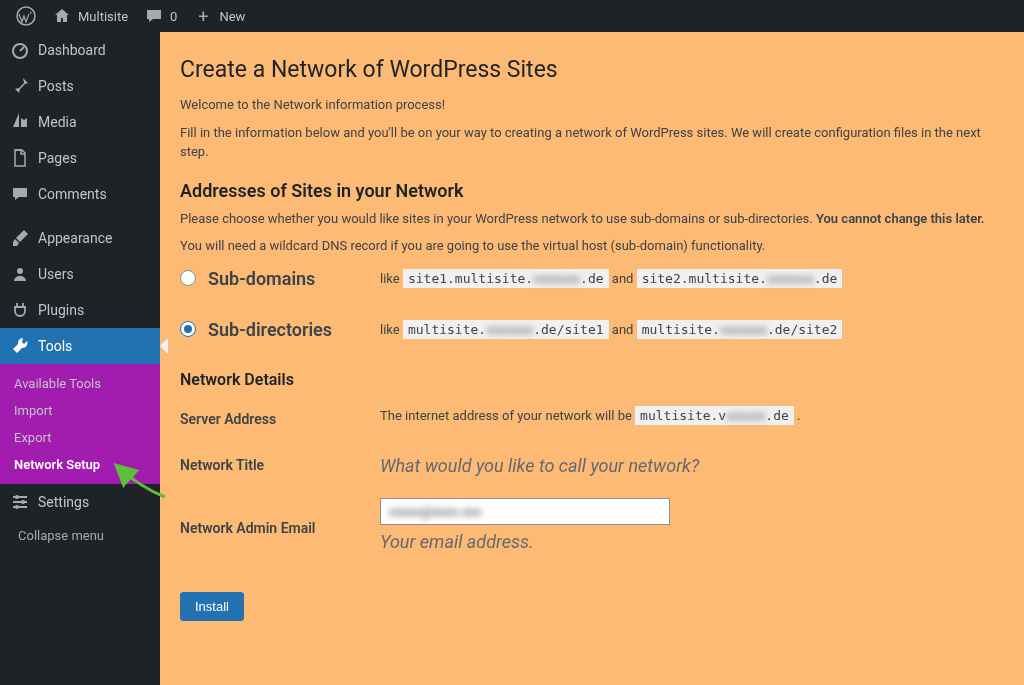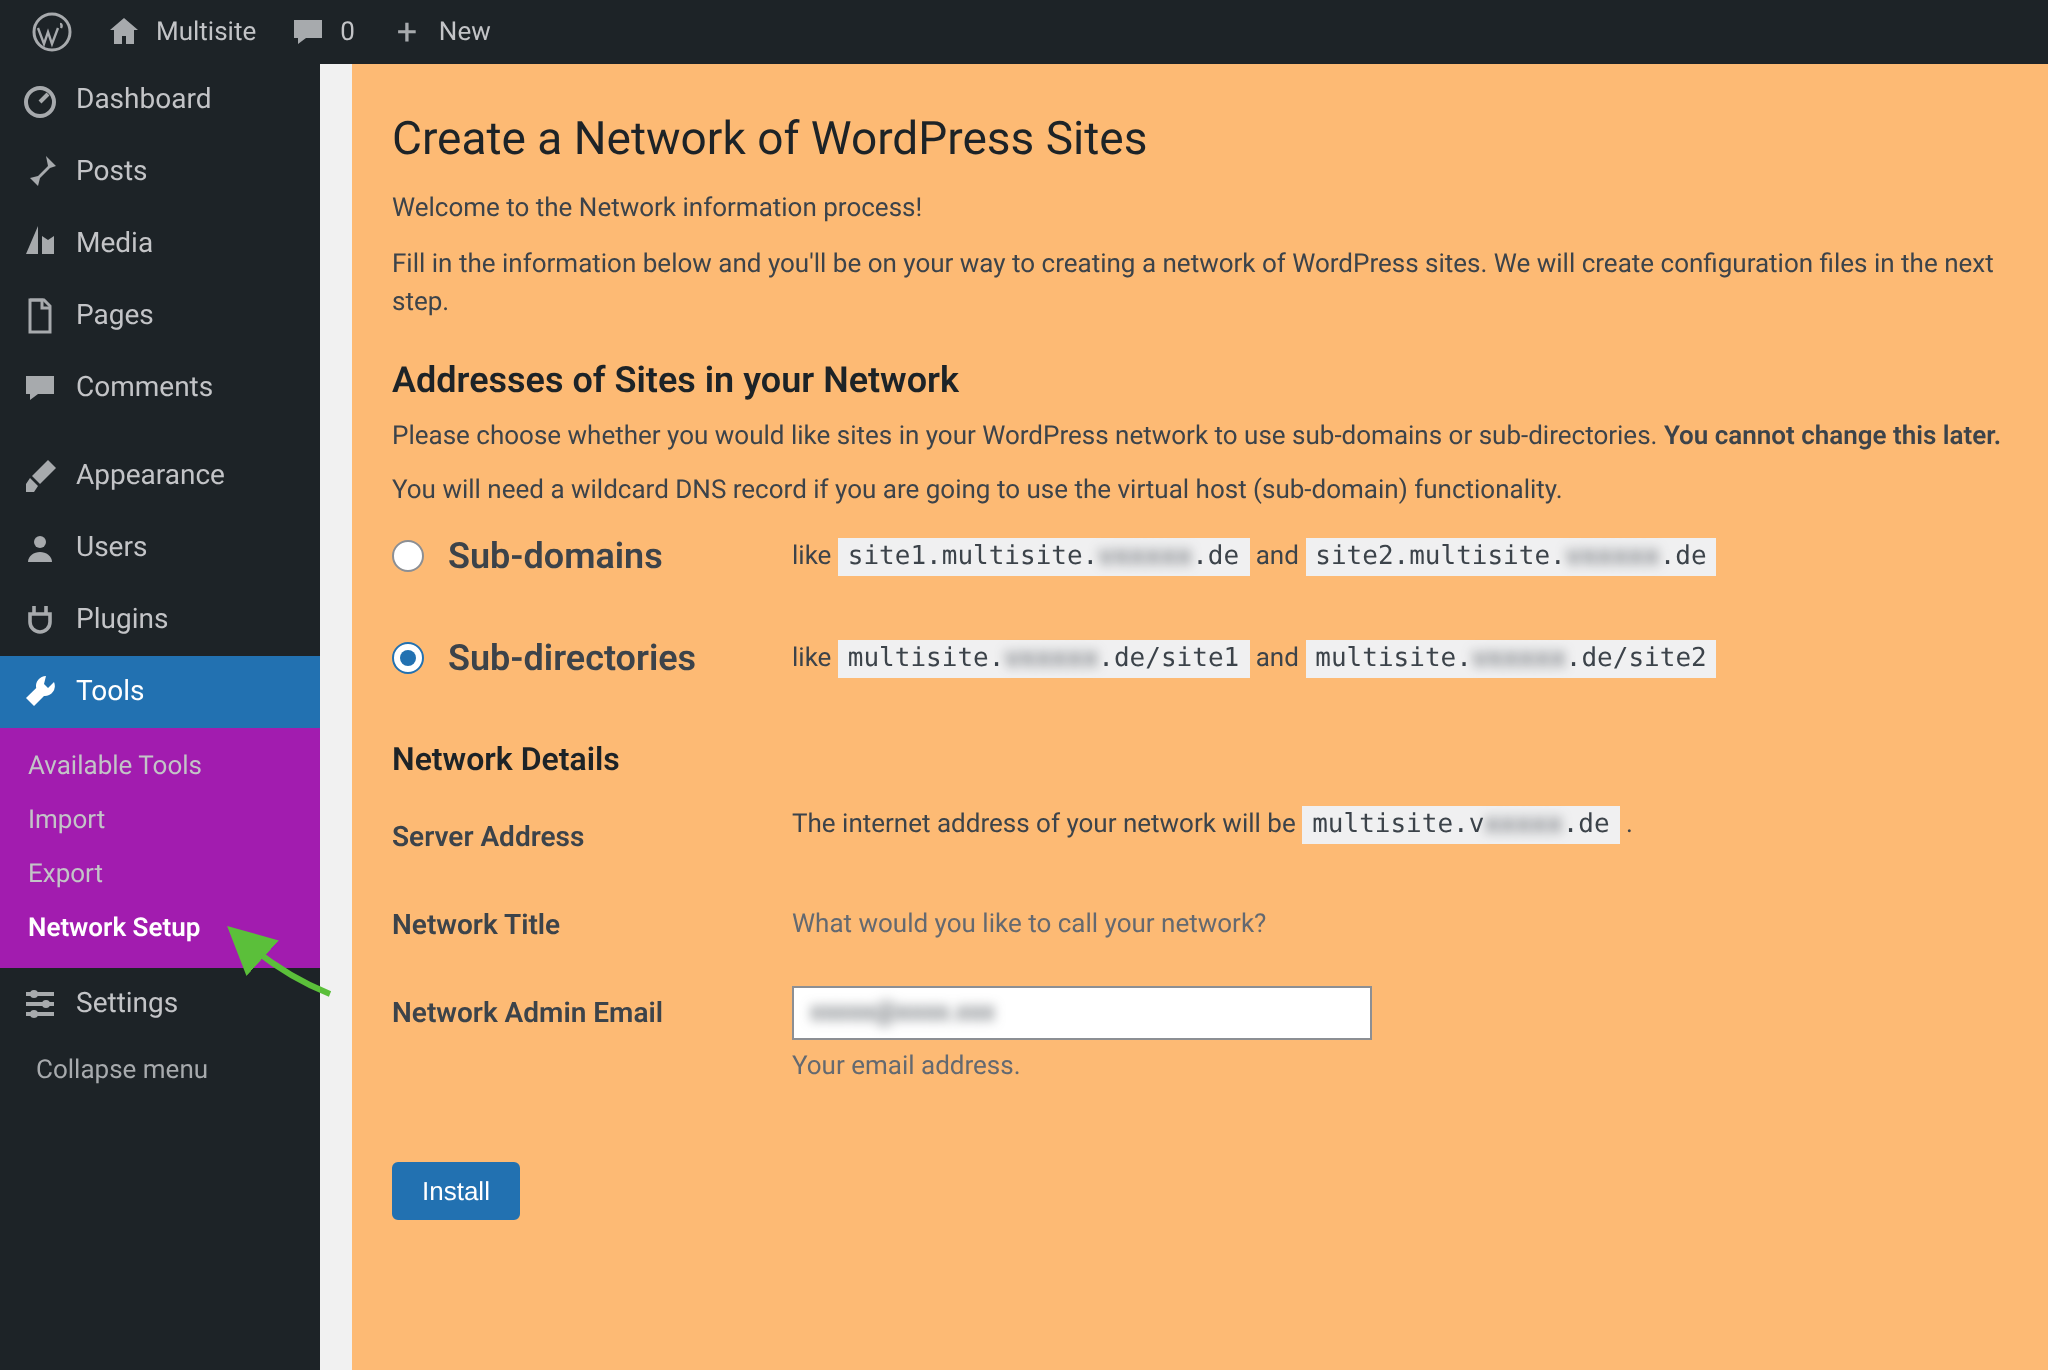--- a/index.html
+++ b/index.html
@@ -28,21 +28,21 @@
       padding: 0 8px;
       height: 32px;
       color: #c3c4c7;
       cursor: pointer;
       justify-content: space-between;
     }
     .adminbar svg, .adminbar .glyph { width: 20px; height: 20px; display:inline-flex; align-items:center; justify-content:center; fill:#a7aaad; color:#a7aaad; }
     .adminbar .label { margin-left: 6px; }
 
     
-    .wrap { display:flex; height: calc(685px - 32px); gap: 16px; }
+    .wrap { display:flex; height: calc(685px - 32px); }
 
     
     .sidebar {
       width: 160px;
       background: #1d2327;
       color: #c3c4c7;
       display:flex;
       flex-direction:column;
       position:relative;
     }
@@ -115,33 +115,33 @@
       border-radius:50%; background:#2271b1;
     }
     code {
       background:#f0f0f1;
       padding:2px 5px;
       font-family: Consolas, Monaco, monospace;
       font-size:13px;
     }
     .blur { filter: blur(3px); display:inline-block; }
 
-    .form-row { display:flex; align-items:flex-start; margin: 16px 0 22px; }
+    .form-row { display:flex; align-items:center; margin: 16px 0 22px; }
     .form-row .label-cell { width:200px; font-weight:600; font-size:14px; padding-top:6px;}
     .form-row .field-cell { flex:1; }
     .text-input {
       width: 290px;
       padding:5px 8px;
       border:1px solid #8c8f94;
       border-radius:2px;
       background:#fff;
       font-size:14px;
       box-shadow: 0 0 0 transparent;
     }
-    .description { color:#646970; font-size:13px; margin-top:6px; }
+    .description { color:#646970; font-style:italic; font-size:18px; margin-top:6px; }
 
     .button-primary {
       background:#2271b1;
       border:1px solid #2271b1;
       color:#fff;
       padding:6px 14px;
       font-size:13px;
       border-radius:3px;
       cursor:pointer;
       margin-top:18px;

